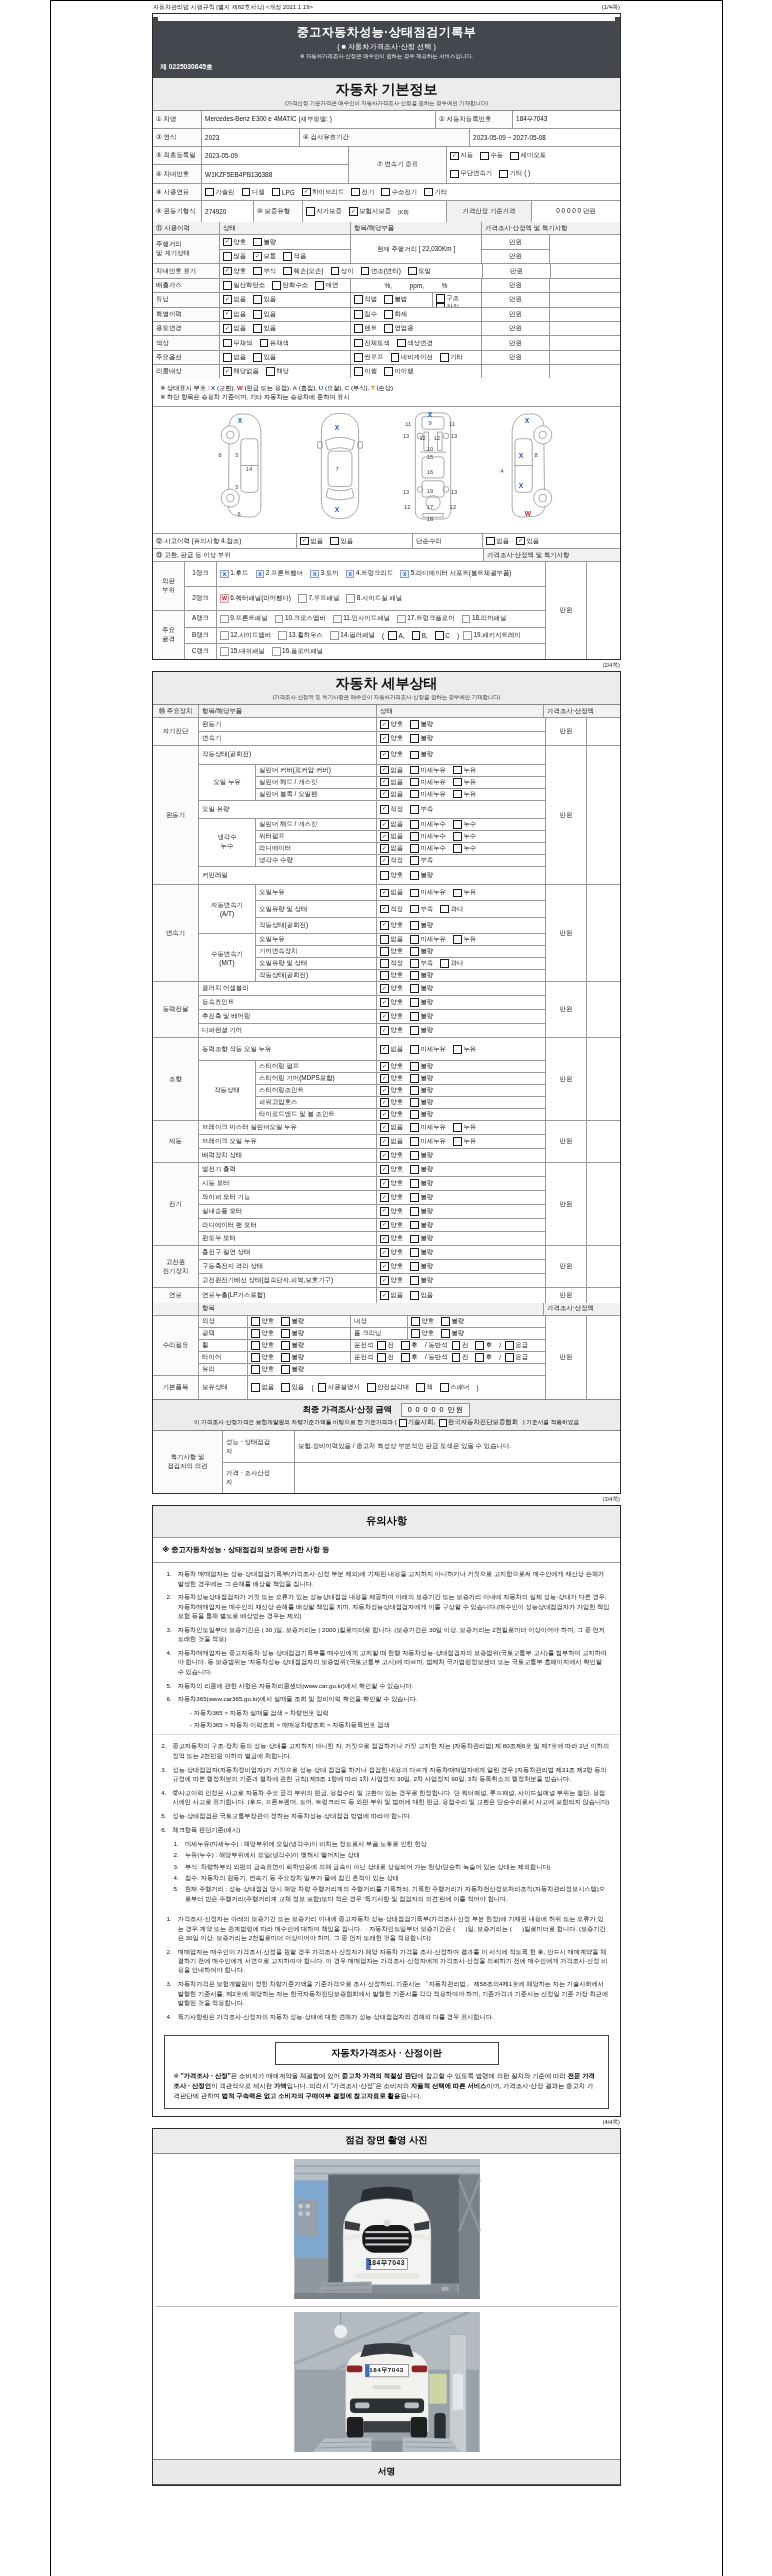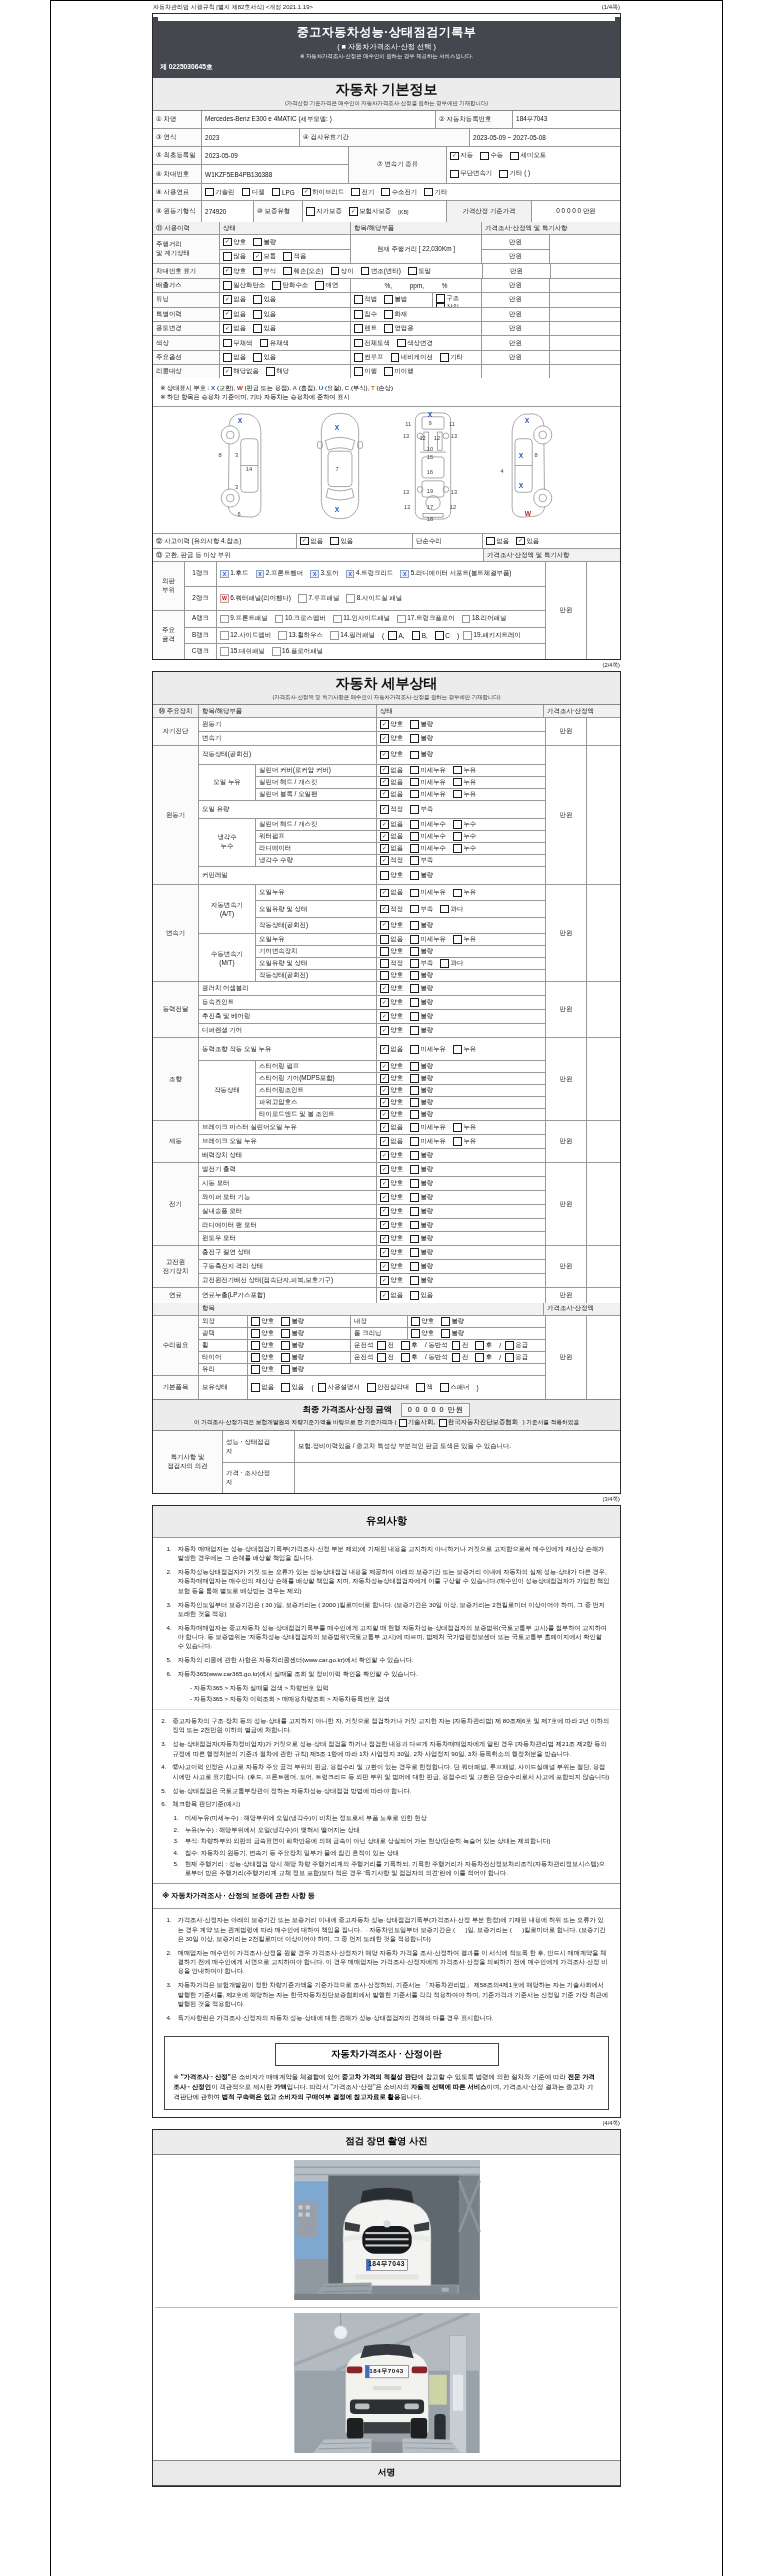--- a/index.html
+++ b/index.html
@@ -1965,20 +1965,21 @@
                   </div>
                 </div>
               </div>
             </div>
           </div>
     </div>
     <div class="marker">(3/4쪽)</div>
 
     <div class="box nwrap">
       <div class="noticetitle">유의사항</div>
+      <div class="nhead">※ 중고자동차성능 · 상태점검의 보증에 관한 사항 등</div>
       <div class="nlist" id="notice1">
             <div class="nitem">
               <span class="nnum">1.</span>
               <span class="ntext">자동차 매매업자는 성능·상태점검기록부(가격조사·산정 부분 제외)에 기재된 내용을 고지하지 아니하거나 거짓으로 고지함으로써 매수인에게 재산상 손해가 발생한 경우에는 그 손해를 배상할 책임을 집니다.</span>
             </div>
             <div class="nitem">
               <span class="nnum">2.</span>
               <span class="ntext">자동차성능상태점검자가 거짓 또는 오류가 있는 성능상태점검 내용을 제공하여 아래의 보증기간 또는 보증거리 이내에 자동차의 실제 성능·상태가 다른 경우, 자동차매매업자는 매수인의 재산상 손해를 배상할 책임을 지며, 자동차성능상태점검자에게 이를 구상할 수 있습니다.(매수인이 성능상태점검자가 가입한 책임보험 등을 통해 별도로 배상받는 경우는 제외)</span>
             </div>
             <div class="nitem">
@@ -2041,21 +2042,20 @@
             </div>
             <div class="nitem nsubitem">
               <span class="nnum">4.</span>
               <span class="ntext">침수: 자동차의 원동기, 변속기 등 주요장치 일부가 물에 잠긴 흔적이 있는 상태</span>
             </div>
             <div class="nitem nsubitem">
               <span class="nnum">5.</span>
               <span class="ntext">현재 주행거리 : 성능·상태점검 당시 해당 차량 주행거리계의 주행거리를 기록하되, 기록한 주행거리가 자동차전산정보처리조직(자동차관리정보시스템)으로부터 받은 주행거리(주행거리계 교체 정보 포함)보다 적은 경우 '특기사항 및 점검자의 의견'란에 이를 적어야 합니다.</span>
             </div>
           </div>
-      <div class="nhead" style="border-top:0.5px solid #999;">※ 자동차가격조사 · 산정의 보증에 관한 사항 등</div>
       <div class="nlist" id="notice3">
             <div class="nitem">
               <span class="nnum">1.</span>
               <span class="ntext">가격조사·산정자는 아래의 보증기간 또는 보증거리 이내에 중고자동차 성능·상태점검기록부(가격조사·산정 부분 한정)에 기재된 내용에 허위 또는 오류가 있는 경우 계약 또는 관계법령에 따라 매수인에 대하여 책임을 집니다.  · 자동차인도일부터 보증기간은 (      )일, 보증거리는 (      )킬로미터로 합니다. (보증기간은 30일 이상, 보증거리는 2천킬로미터 이상이어야 하며, 그 중 먼저 도래한 것을 적용합니다)</span>
             </div>
             <div class="nitem">
               <span class="nnum">2.</span>
               <span class="ntext">매매업자는 매수인이 가격조사·산정을 원할 경우 가격조사·산정자가 해당 자동차 가격을 조사·산정하여 결과를 이 서식에 적도록 한 후, 반드시 매매계약을 체결하기 전에 매수인에게 서면으로 고지하여야 합니다. 이 경우 매매업자는 가격조사·산정자에게 가격조사·산정을 의뢰하기 전에 매수인에게 가격조사·산정 비용을 안내하여야 합니다.</span>
             </div>
             <div class="nitem">

